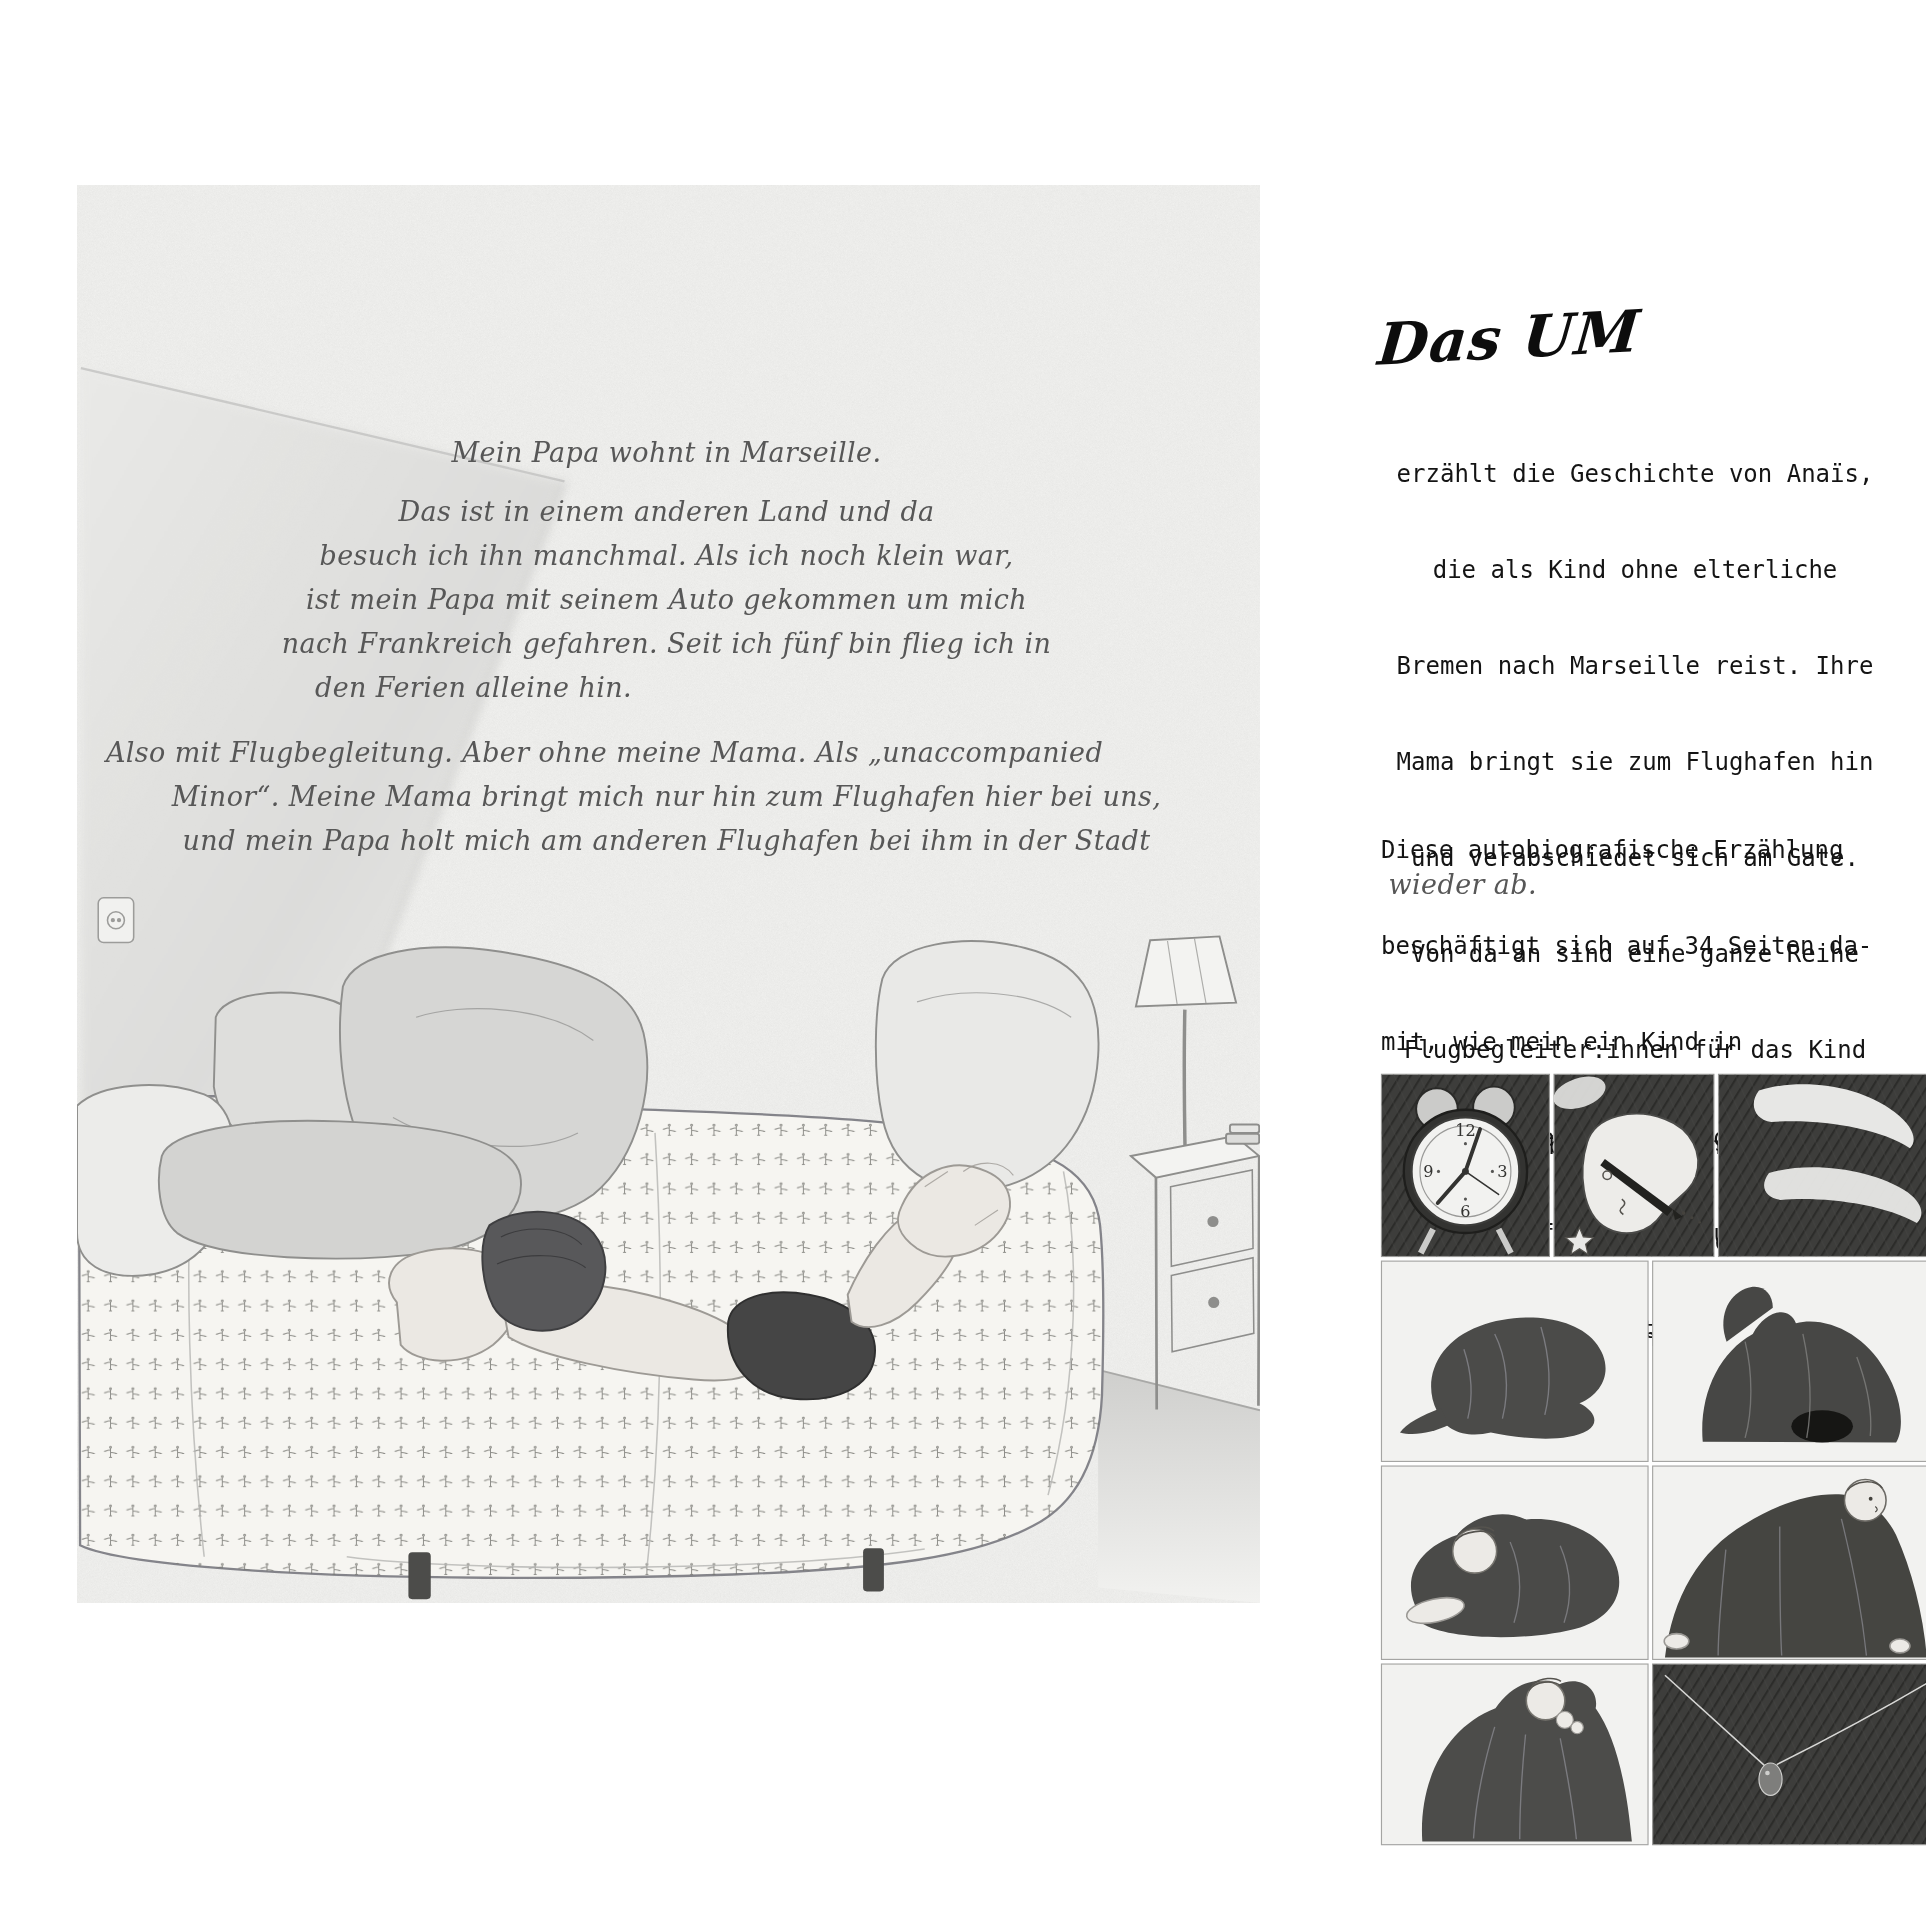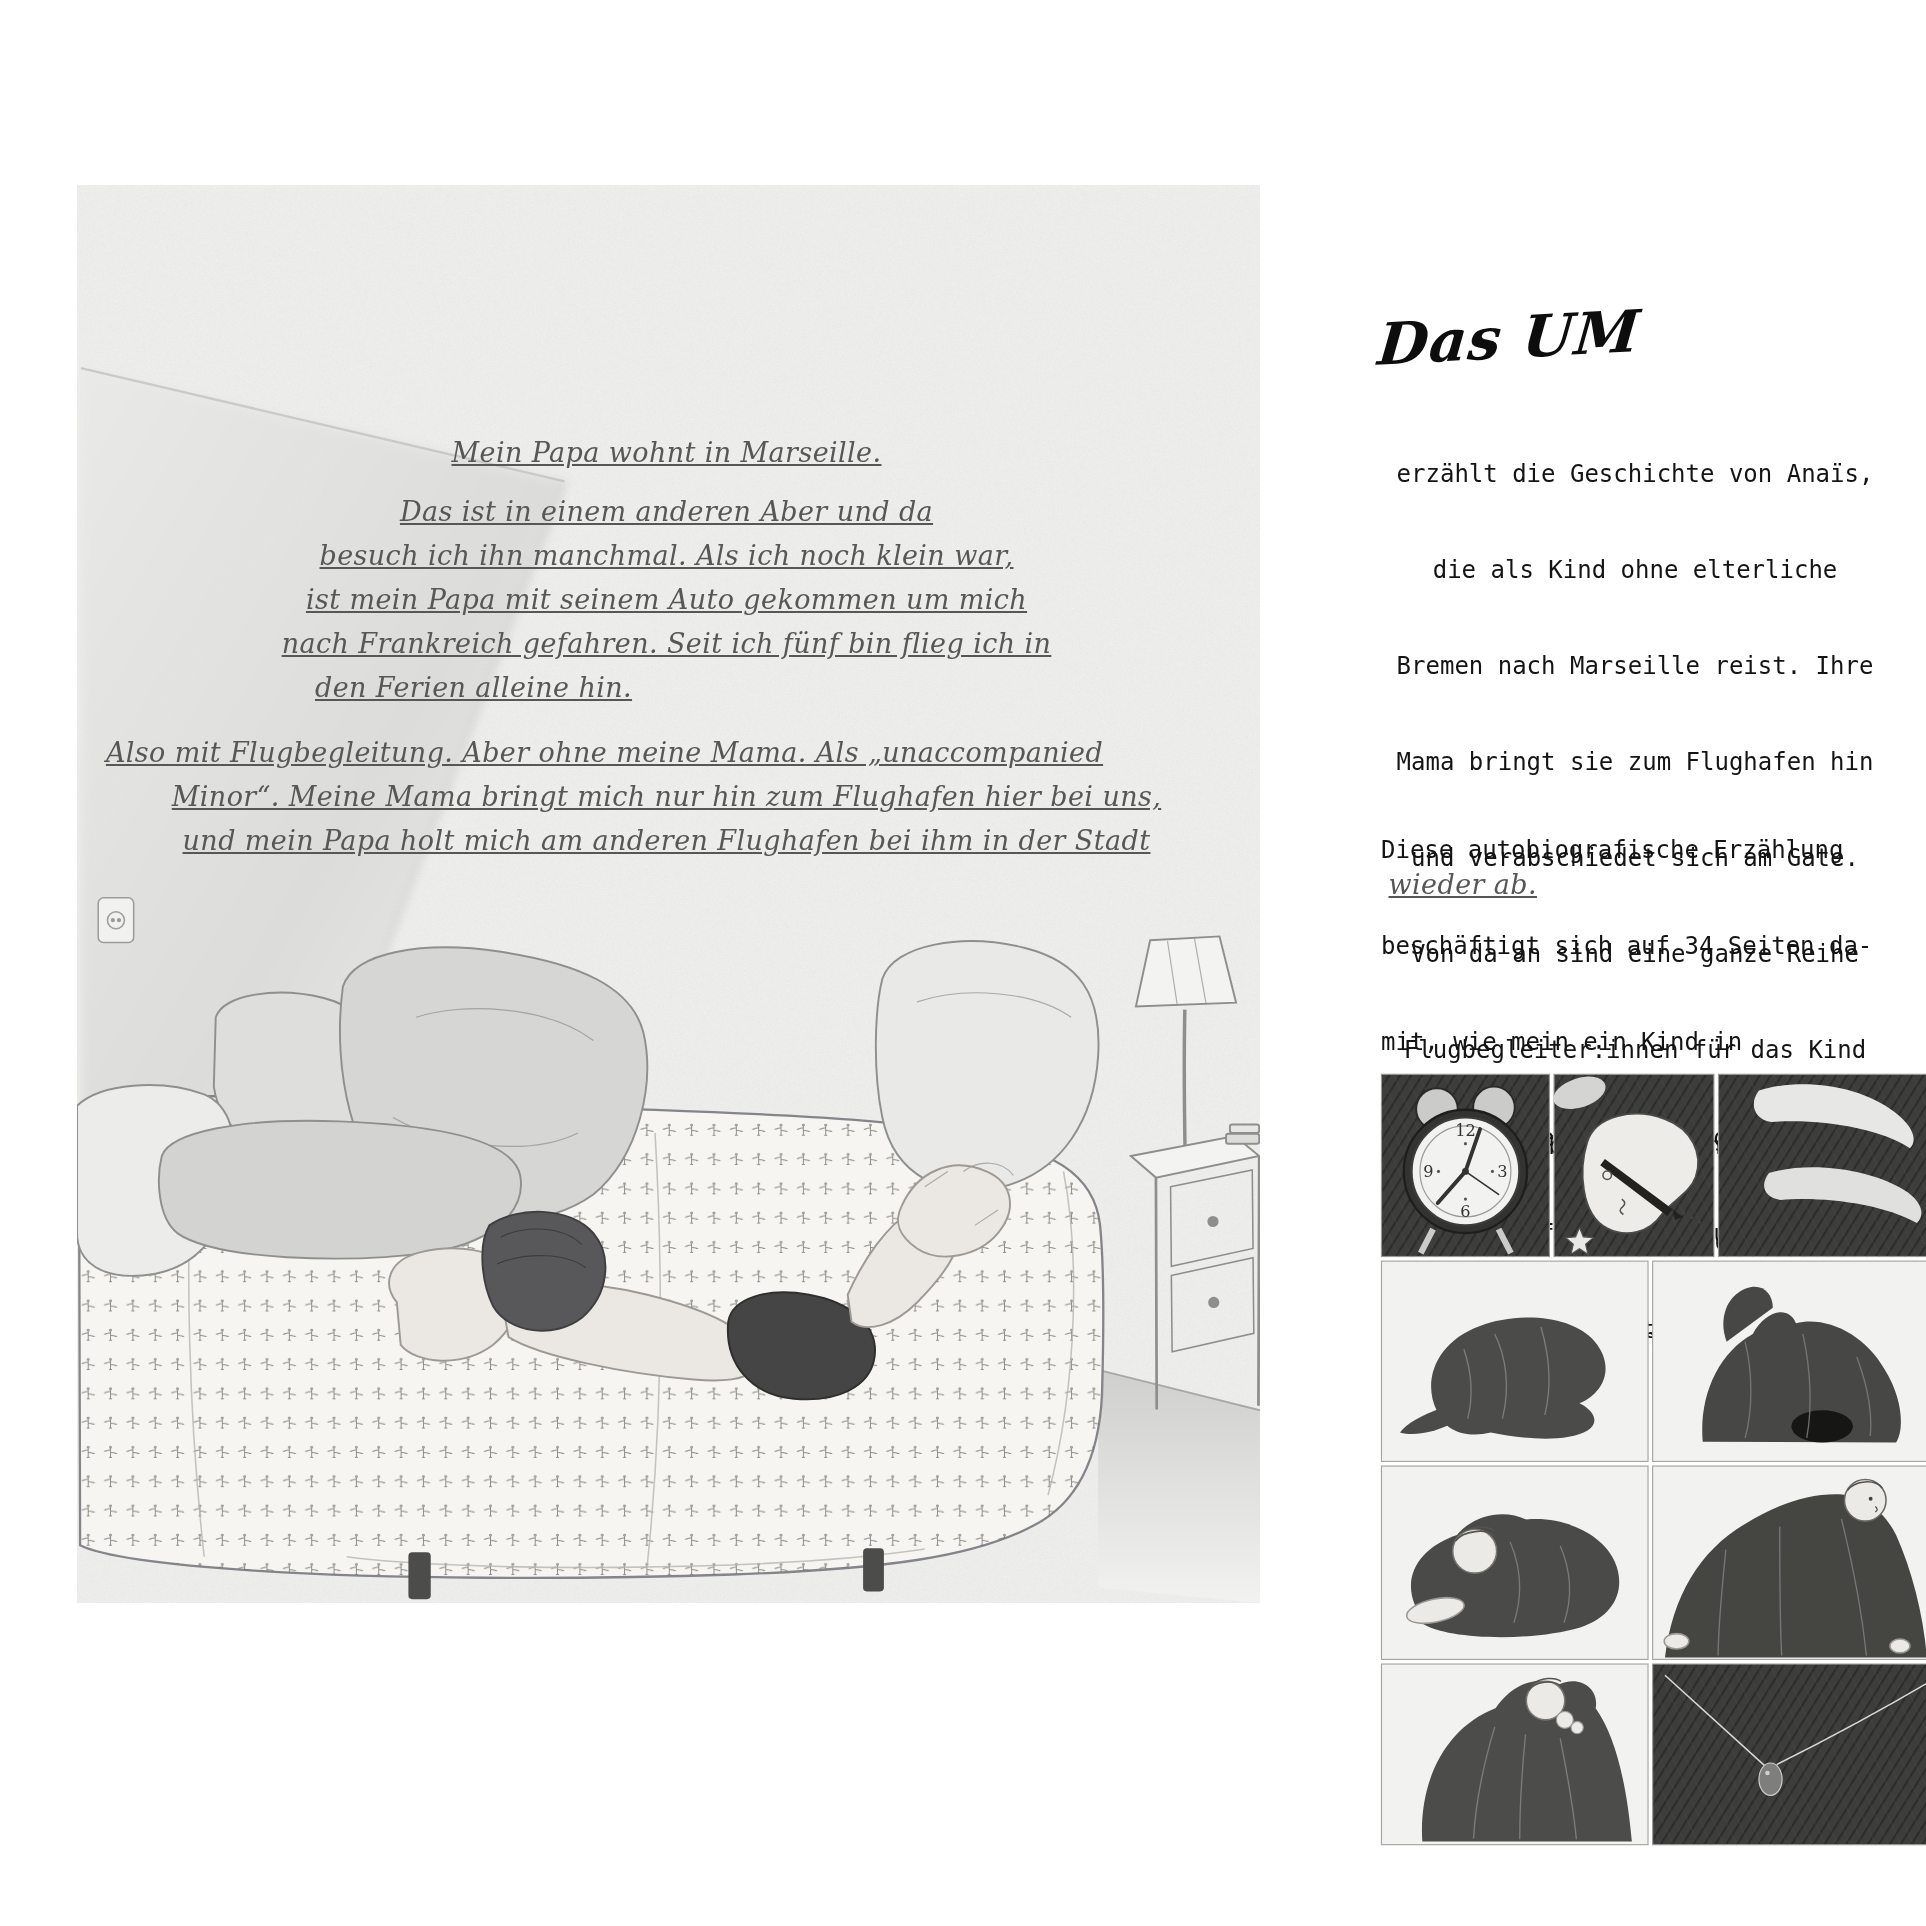--- a/index.html
+++ b/index.html
@@ -3,21 +3,21 @@
 <meta charset="utf-8">
 <style>
   html,body{margin:0;padding:0;}
   body{width:2568px;height:1926px;background:#ffffff;position:relative;overflow:hidden;
        font-family:"DejaVu Sans",sans-serif;}
   .abs{position:absolute;}
 
   
   .hand{font-family:"DejaVu Serif","Liberation Serif",serif;font-style:italic;color:#575757;}
   .hand-block{left:131px;top:431px;width:1071px;text-align:center;font-size:27px;line-height:44px;
-              letter-spacing:0.4px;text-decoration:underline;}
+              letter-spacing:0.4px;}
   .hand-block .l1{margin-bottom:15.4px;}
   .hand-block .l7{transform:translateX(-193px);margin-bottom:21px;}
   .hand-block .l8{transform:translateX(-62px);}
   .hand-block .l11{transform:translateX(335px);text-align:right;}
 
   
   .mono{font-family:"DejaVu Sans Mono","Liberation Mono",monospace;color:#141414;}
   .col-right{left:1381px;width:508px;font-size:24px;line-height:32px;white-space:pre;}
 
   .page-title{left:1379px;top:304px;font-family:"DejaVu Serif","Liberation Serif",serif;
@@ -146,21 +146,21 @@
     <path d="M2000,2880 C2040,2790 2100,2700 2170,2660 C2230,2625 2280,2640 2290,2700
              C2300,2760 2250,2830 2180,2900 C2120,2960 2050,2980 2010,2950 Z" fill="#ebe8e3"></path>
     <path d="M2140,2650 C2180,2560 2270,2520 2360,2560 C2430,2590 2440,2660 2390,2720
              C2340,2780 2240,2800 2180,2760 C2130,2725 2120,2690 2140,2650 Z" fill="#ebe8e3"></path>
     <path d="M2300,2560 C2340,2530 2400,2530 2430,2570 M2330,2700 L2390,2660 M2200,2600 L2260,2560" fill="none" stroke-width="3" opacity="0.8"></path>
   </g>
 </svg>
 
 <div class="abs hand hand-block">
   <div class="l1">Mein Papa wohnt in Marseille.</div>
-  <div class="l2">Das ist in einem anderen Aber und da</div>
+  <div class="l2">Das ist in einem anderen Land und da</div>
   <div class="l3">besuch ich ihn manchmal. Als ich noch klein war,</div>
   <div class="l4">ist mein Papa mit seinem Auto gekommen um mich</div>
   <div class="l6">nach Frankreich gefahren. Seit ich fünf bin flieg ich in</div>
   <div class="l7">den Ferien alleine hin.</div>
   <div class="l8">Also mit Flugbegleitung. Aber ohne meine Mama. Als „unaccompanied</div>
   <div class="l9">Minor“. Meine Mama bringt mich nur hin zum Flughafen hier bei uns,</div>
   <div class="l10">und mein Papa holt mich am anderen Flughafen bei ihm in der Stadt</div>
   <div class="l11">wieder ab.</div>
 </div>
 

